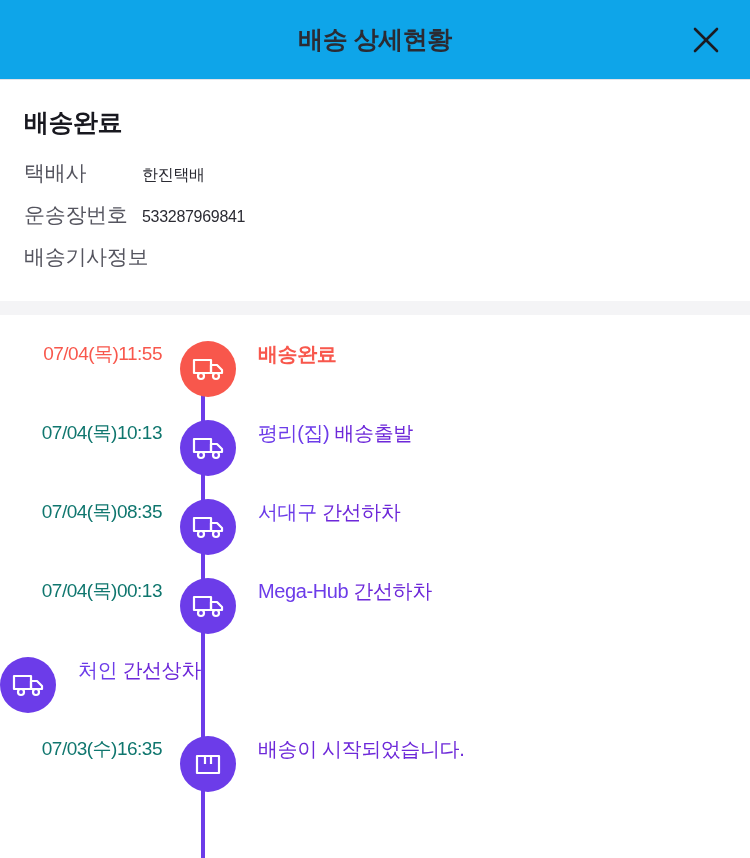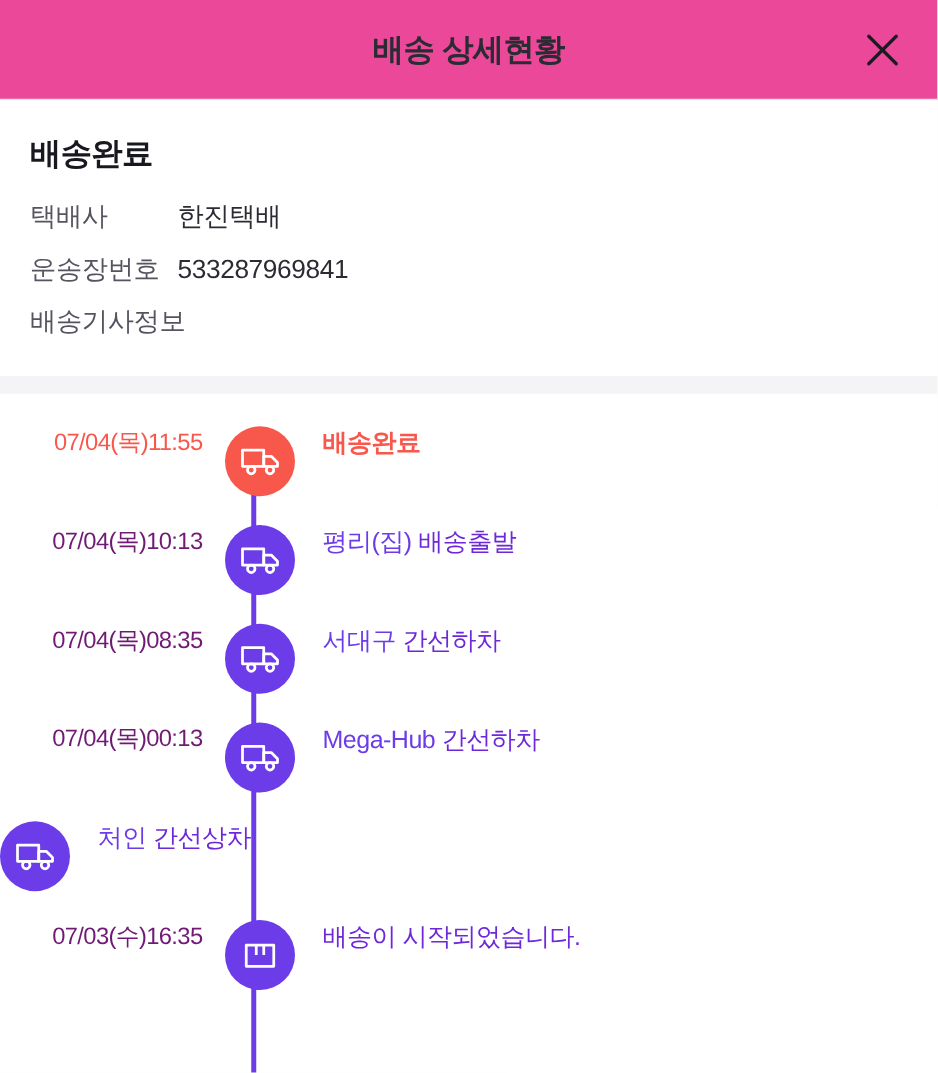--- a/index.html
+++ b/index.html
@@ -14,21 +14,21 @@
     width: 750px;
     height: 858px;
     background: #f4f4f6;
     position: relative;
   }
 
   
   .header {
     position: relative;
     height: 80px;
-    background: #ec4899;
+    background: #0ea5e9;
     border-bottom: 1px solid #e3e3e8;
     display: flex;
     align-items: center;
     justify-content: center;
   }
   .header-title {
     font-size: 25px;
     font-weight: bold;
     color: #2b2b33;
     letter-spacing: -0.5px;
@@ -67,21 +67,21 @@
     margin-bottom: 14px;
   }
   .summary-row:last-child { margin-bottom: 0; }
   .summary-label {
     font-size: 21px;
     color: #55555f;
     min-width: 118px;
     letter-spacing: -0.3px;
   }
   .summary-value {
-    font-size: 21px;
+    font-size: 16px;
     color: #2b2b33;
     letter-spacing: -0.3px;
   }
 
   .gap {
     height: 14px;
     background: #f4f4f6;
   }
 
   
@@ -106,21 +106,21 @@
     position: relative;
     display: flex;
     height: 79px;
     z-index: 1;
   }
   .event-date {
     width: 180px;
     text-align: right;
     padding-right: 18px;
     font-size: 19px;
-    color: #701a75;
+    color: #0f766e;
     letter-spacing: -0.5px;
   }
   .event.current .event-date { color: #f8574c; }
   .badge {
     width: 56px;
     height: 56px;
     border-radius: 50%;
     background: #6c3ce9;
     display: flex;
     align-items: center;

